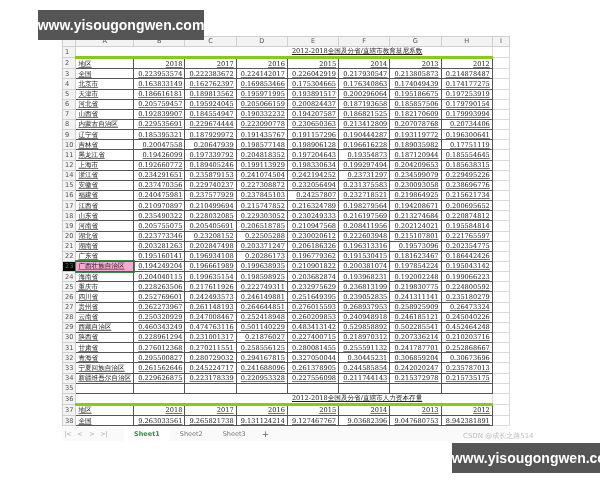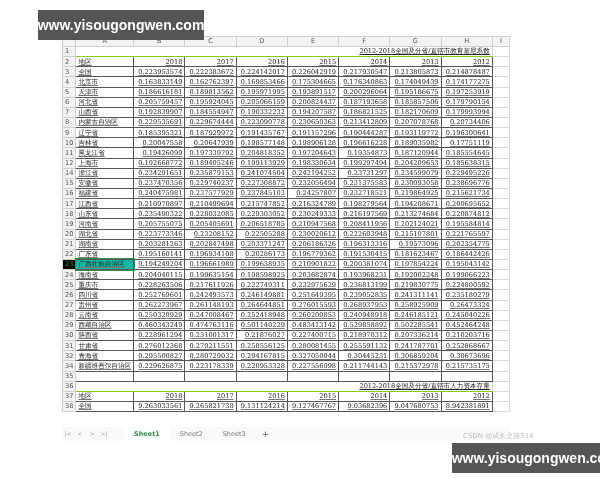--- a/index.html
+++ b/index.html
@@ -8,23 +8,23 @@
   .wm-top{left:10px;top:10px;width:166px;height:30px;}
   .wm-bottom{left:424px;top:443px;width:166px;height:30px;}
   .sheet{position:absolute;left:62px;top:36px;width:448px;height:390px;overflow:hidden;background:#fff;}
   table{border-collapse:collapse;table-layout:fixed;font-size:6.6px;}
   td{height:9.15px;padding:0 2px;line-height:8.2px;white-space:nowrap;overflow:hidden;border:1px solid #d9d9d9;font-family:"DejaVu Serif",serif;color:#222;}
   td.rh{background:#f3f3f3;color:#555;text-align:left;font-family:"DejaVu Sans",sans-serif;border-color:#cfcfcf;padding-left:2px;}
   tr.ch td{background:#f3f3f3;color:#555;text-align:center;font-family:"DejaVu Sans",sans-serif;height:9px;border-color:#cfcfcf;}
   td.corner{background:#f3f3f3;}
   td.num{text-align:right;text-decoration:underline;text-decoration-color:#777;border:1px solid #555;}
   td.lbl{border:1px solid #555;text-decoration:underline;text-decoration-color:#777;}
-  td.title{text-align:right;text-decoration:underline;padding-left:148px;border-bottom:1px solid #84cc16;}
+  td.title{text-align:center;text-decoration:underline;padding-left:148px;border-bottom:3px solid #84cc16;}
   td.empty{border:1px solid #555;}
-  td.sel{background:#14b8a6;outline:1px solid #2f8f46;margin-left:44px;}
+  td.sel{background:#f9a8d4;outline:1px solid #2f8f46;margin-left:44px;}
   td.rh.selhdr{background:#000000;color:#2f8f46;}
   .tabs{position:absolute;left:62px;top:427px;width:448px;height:14px;display:flex;align-items:center;font-size:6.5px;color:#777;background:#fafafa;}
   .nav{width:12px;text-align:center;color:#aaa;}
   .tab{padding:0 10px;height:14px;line-height:14px;}
   .tab.active{color:#2f8f46;font-weight:bold;background:#fff;}
   .plus{padding:0 6px;color:#666;font-size:9px;}
   .csdn{position:absolute;left:443px;top:431px;font-size:7px;color:#bdbdbd;z-index:4;margin-left:20px;}
 </style>
 </head>
 <body>
@@ -414,20 +414,32 @@
         <tr>
           <td class="rh">32</td>
           <td class="lbl">青海省</td>
           <td class="num">0.295500827</td>
           <td class="num">0.280729032</td>
           <td class="num">0.294167815</td>
           <td class="num">0.327050044</td>
           <td class="num">0.30445231</td>
           <td class="num">0.306859204</td>
           <td class="num">0.30673696</td>
+          <td></td>
+        </tr>
+        <tr>
+          <td class="rh">33</td>
+          <td class="lbl">宁夏回族自治区</td>
+          <td class="num">0.261562646</td>
+          <td class="num">0.245224717</td>
+          <td class="num">0.241688096</td>
+          <td class="num">0.261378905</td>
+          <td class="num">0.244585854</td>
+          <td class="num">0.242020247</td>
+          <td class="num">0.235787013</td>
           <td></td>
         </tr>
         <tr>
           <td class="rh">34</td>
           <td class="lbl">新疆维吾尔自治区</td>
           <td class="num">0.229626875</td>
           <td class="num">0.223178339</td>
           <td class="num">0.220953328</td>
           <td class="num">0.227556098</td>
           <td class="num">0.211744143</td>

